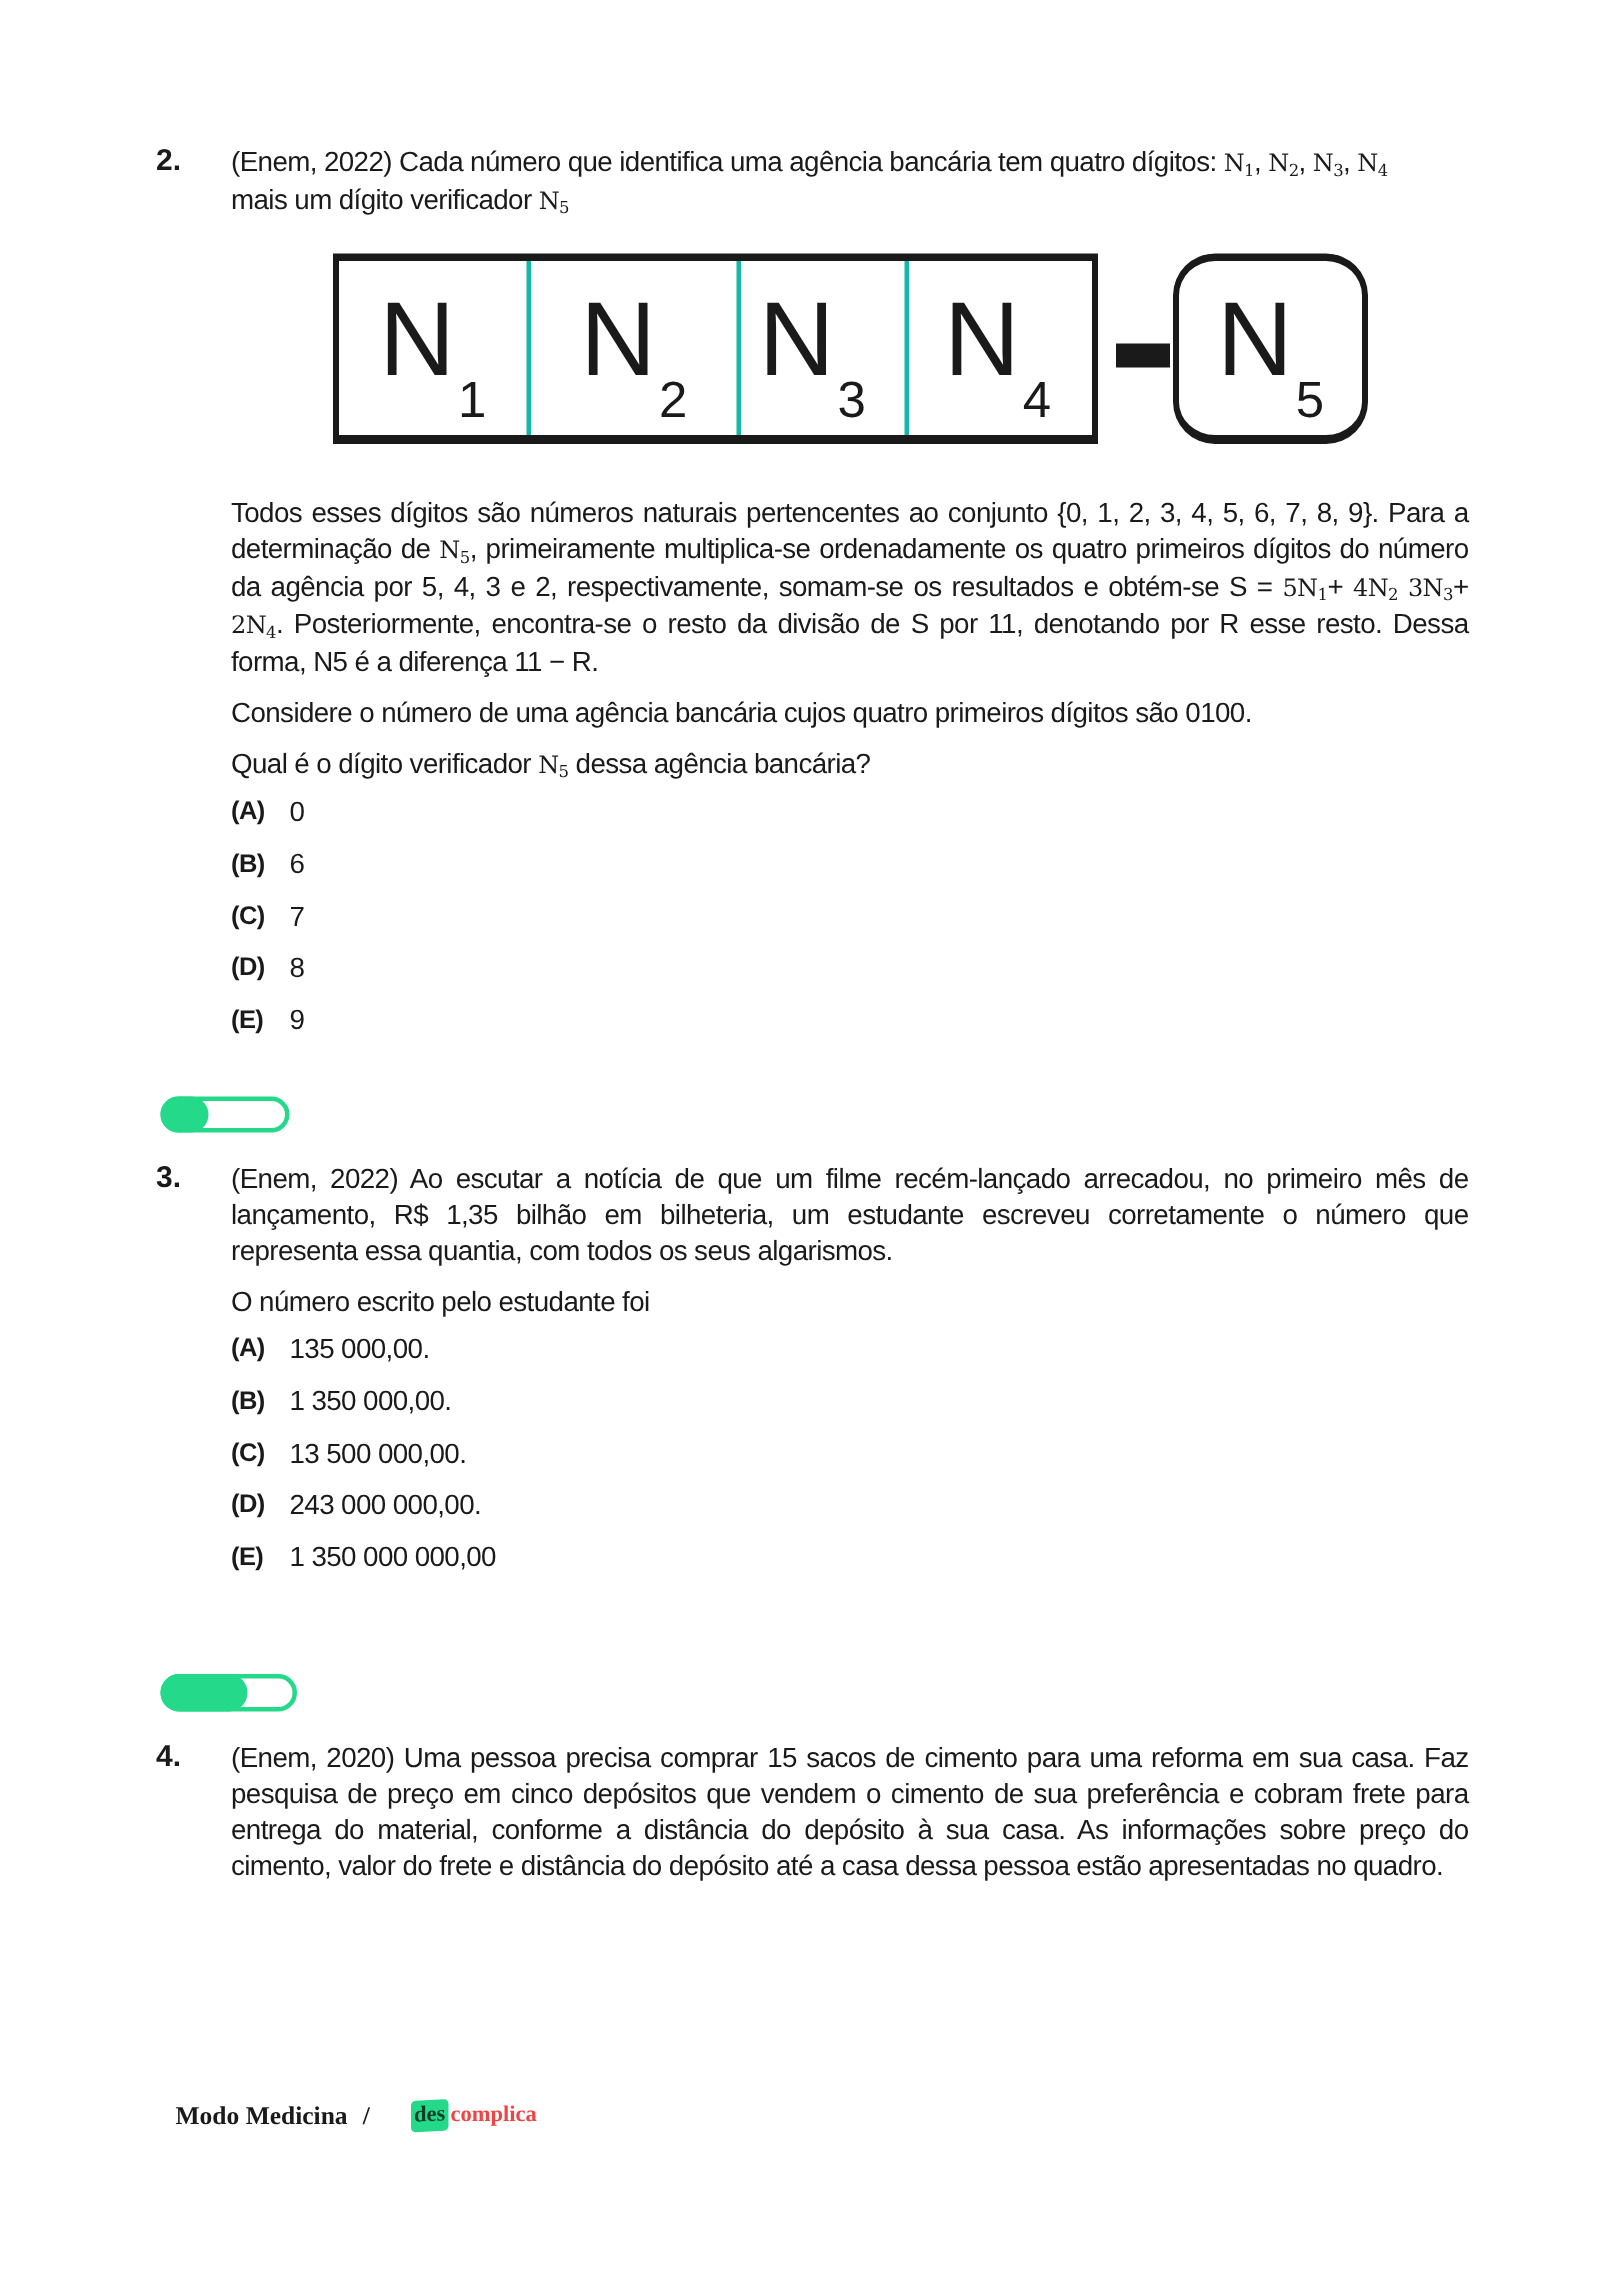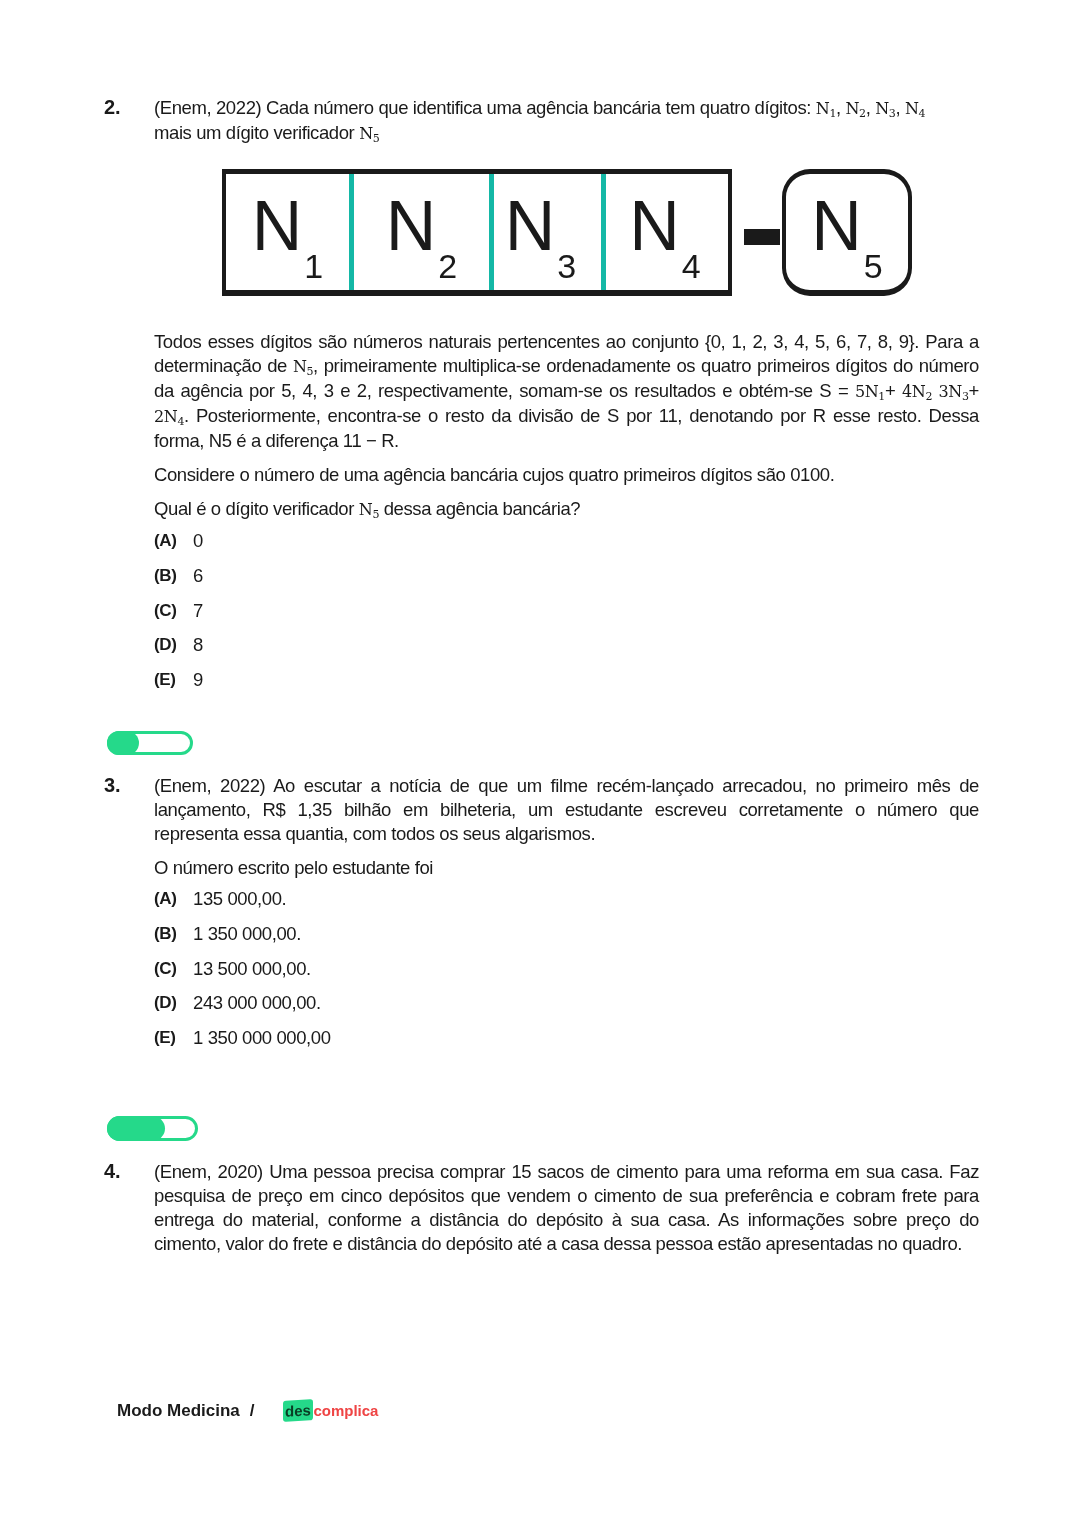--- a/index.html
+++ b/index.html
@@ -9,29 +9,29 @@
   .qnum { position:absolute; left:0; top:0; font-weight:bold; font-size:20px; }
   .qbody { margin-left:50px; font-size:18.5px; line-height:24px; text-align:justify; letter-spacing:-0.4px; }
   .qbody p { margin:0 0 10px 0; }
   .serif { font-family:"DejaVu Serif", serif; font-size:16px; }
   sub { font-size:11px; vertical-align:-3px; line-height:0; }
   .opts { margin:0; padding:0; list-style:none; }
   .opt { height:34.7px; display:flex; align-items:center; font-size:18.5px; }
   .opt .lbl { font-weight:bold; width:39px; font-size:17px; }
   .figure { position:absolute; left:222px; top:169px; width:690px; height:133px; }
   .box { position:absolute; top:0; height:127px; border:4px solid #1a1a1a; border-top-width:5px; border-bottom-width:6px; box-sizing:border-box; background:#fff; }
-  .cell { position:absolute; top:0; height:100%; border-right:5px solid #14b8a6; box-sizing:border-box;
+  .cell { position:absolute; top:0; height:100%; border-right:3px solid #14b8a6; box-sizing:border-box;
           display:flex; align-items:center; justify-content:center; }
   .cell:last-child { border-right:none; }
   .N { font-size:70px; font-family:"Liberation Sans", sans-serif; font-weight:normal; position:relative; top:-6px; }
   .N sub { font-size:34px; vertical-align:-28px; margin-left:2px; }
   .dash { position:absolute; left:522px; top:60px; width:36px; height:16px; background:#1a1a1a; }
   .toggle { position:absolute; width:84px; height:20px; border:3px solid #25d98a; border-radius:14px; box-sizing:border-box; background:#fff; }
   .toggle .knob { position:absolute; left:-3px; top:-3px; height:20px; border-radius:13px; background:#25d98a; }
-  .footer { position:absolute; left:117px; top:1400px; display:flex; align-items:flex-end; font-size:17px; font-weight:bold; }
+  .footer { position:absolute; left:117px; top:1400px; display:flex; align-items:flex-end; font-size:17px; font-weight:bold;font-family:Liberation Serif, serif; }
   .footer .slash { margin-left:10px; margin-right:28px; }
   .logo { display:flex; align-items:center; font-size:15px; font-weight:bold; }
   .logo .des { background:#25d98a; color:#0a3d25; padding:2px 2px; border-radius:3px; transform:skewY(-3deg); }
   .logo .rest { color:#ef4444; margin-left:1px; }
 </style>
 </head>
 <body>
 
 <div class="q" style="top:96px;">
   <span class="qnum">2.</span>

